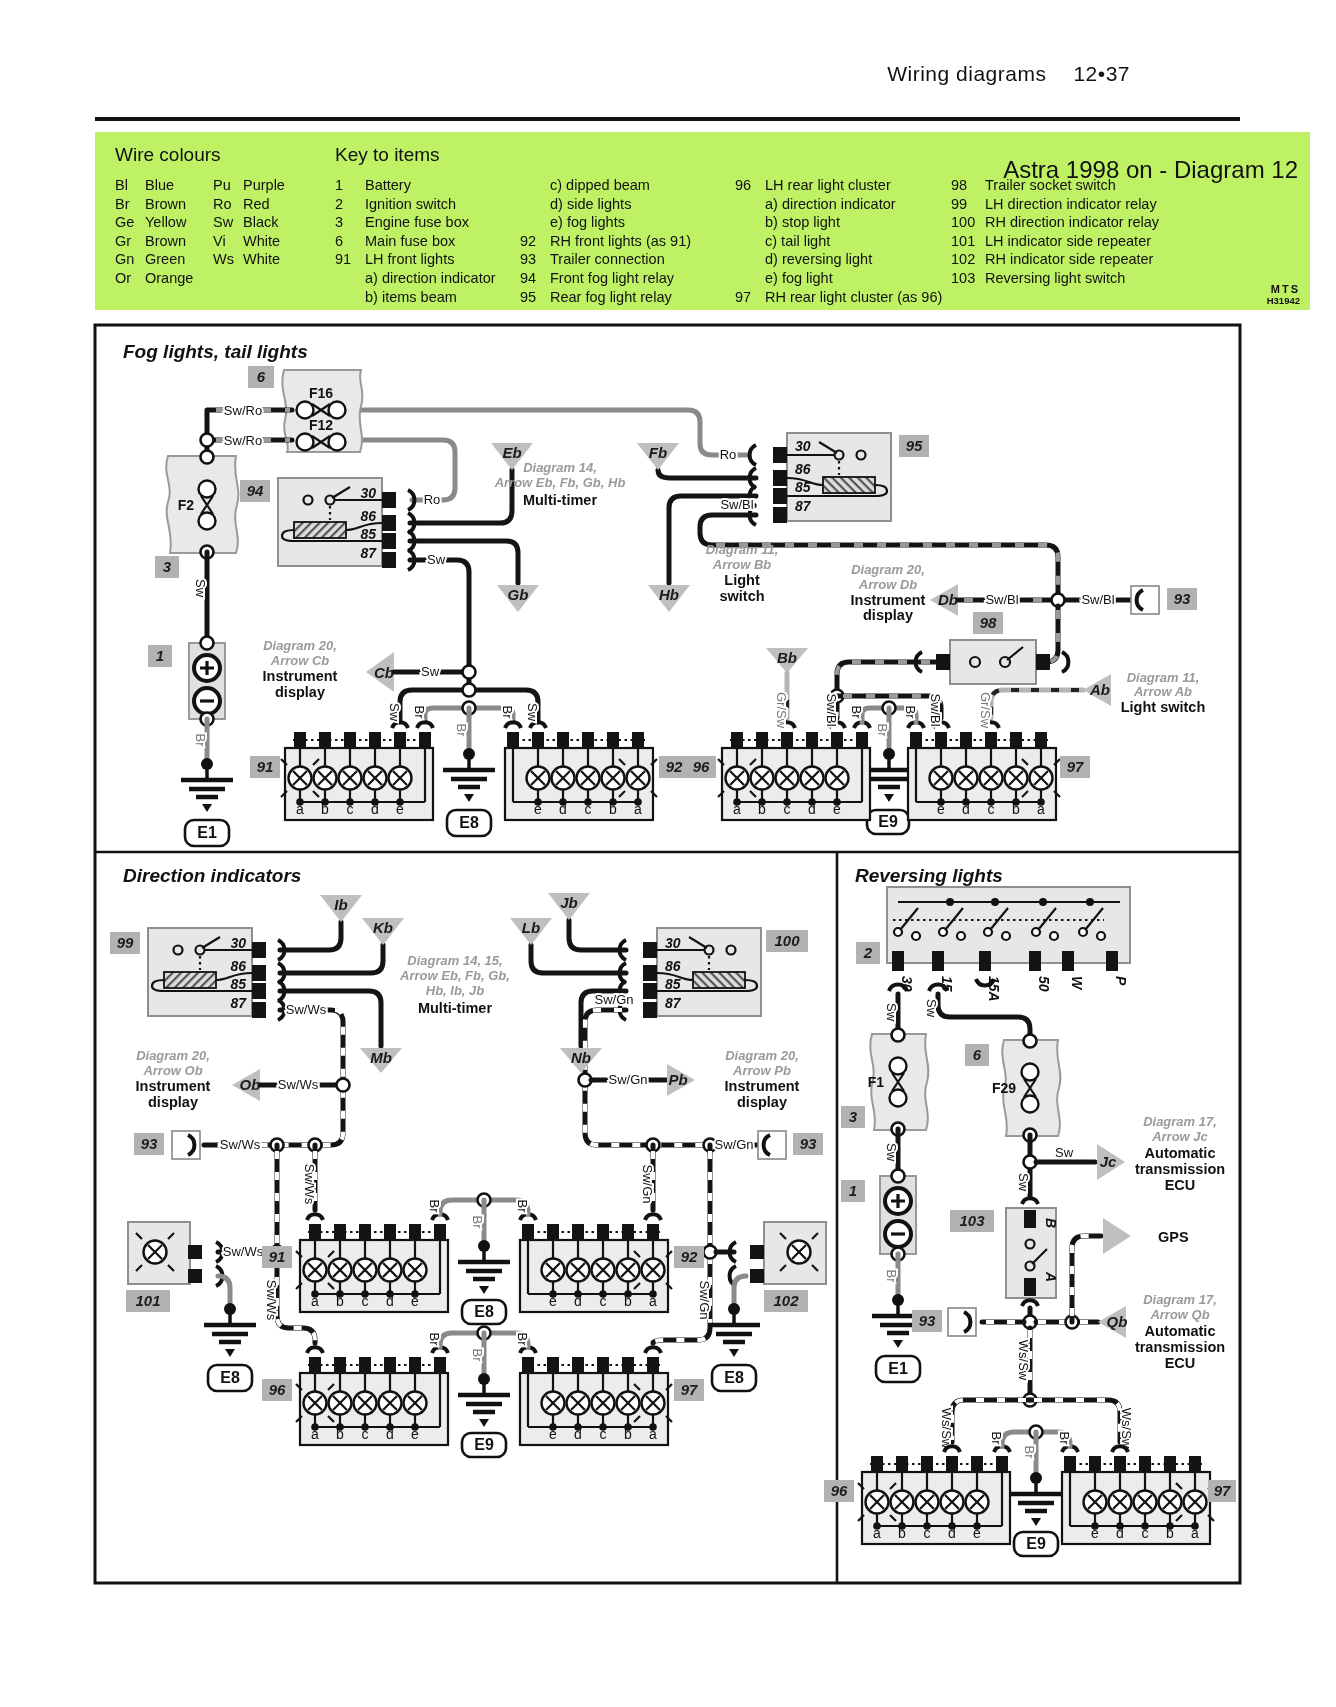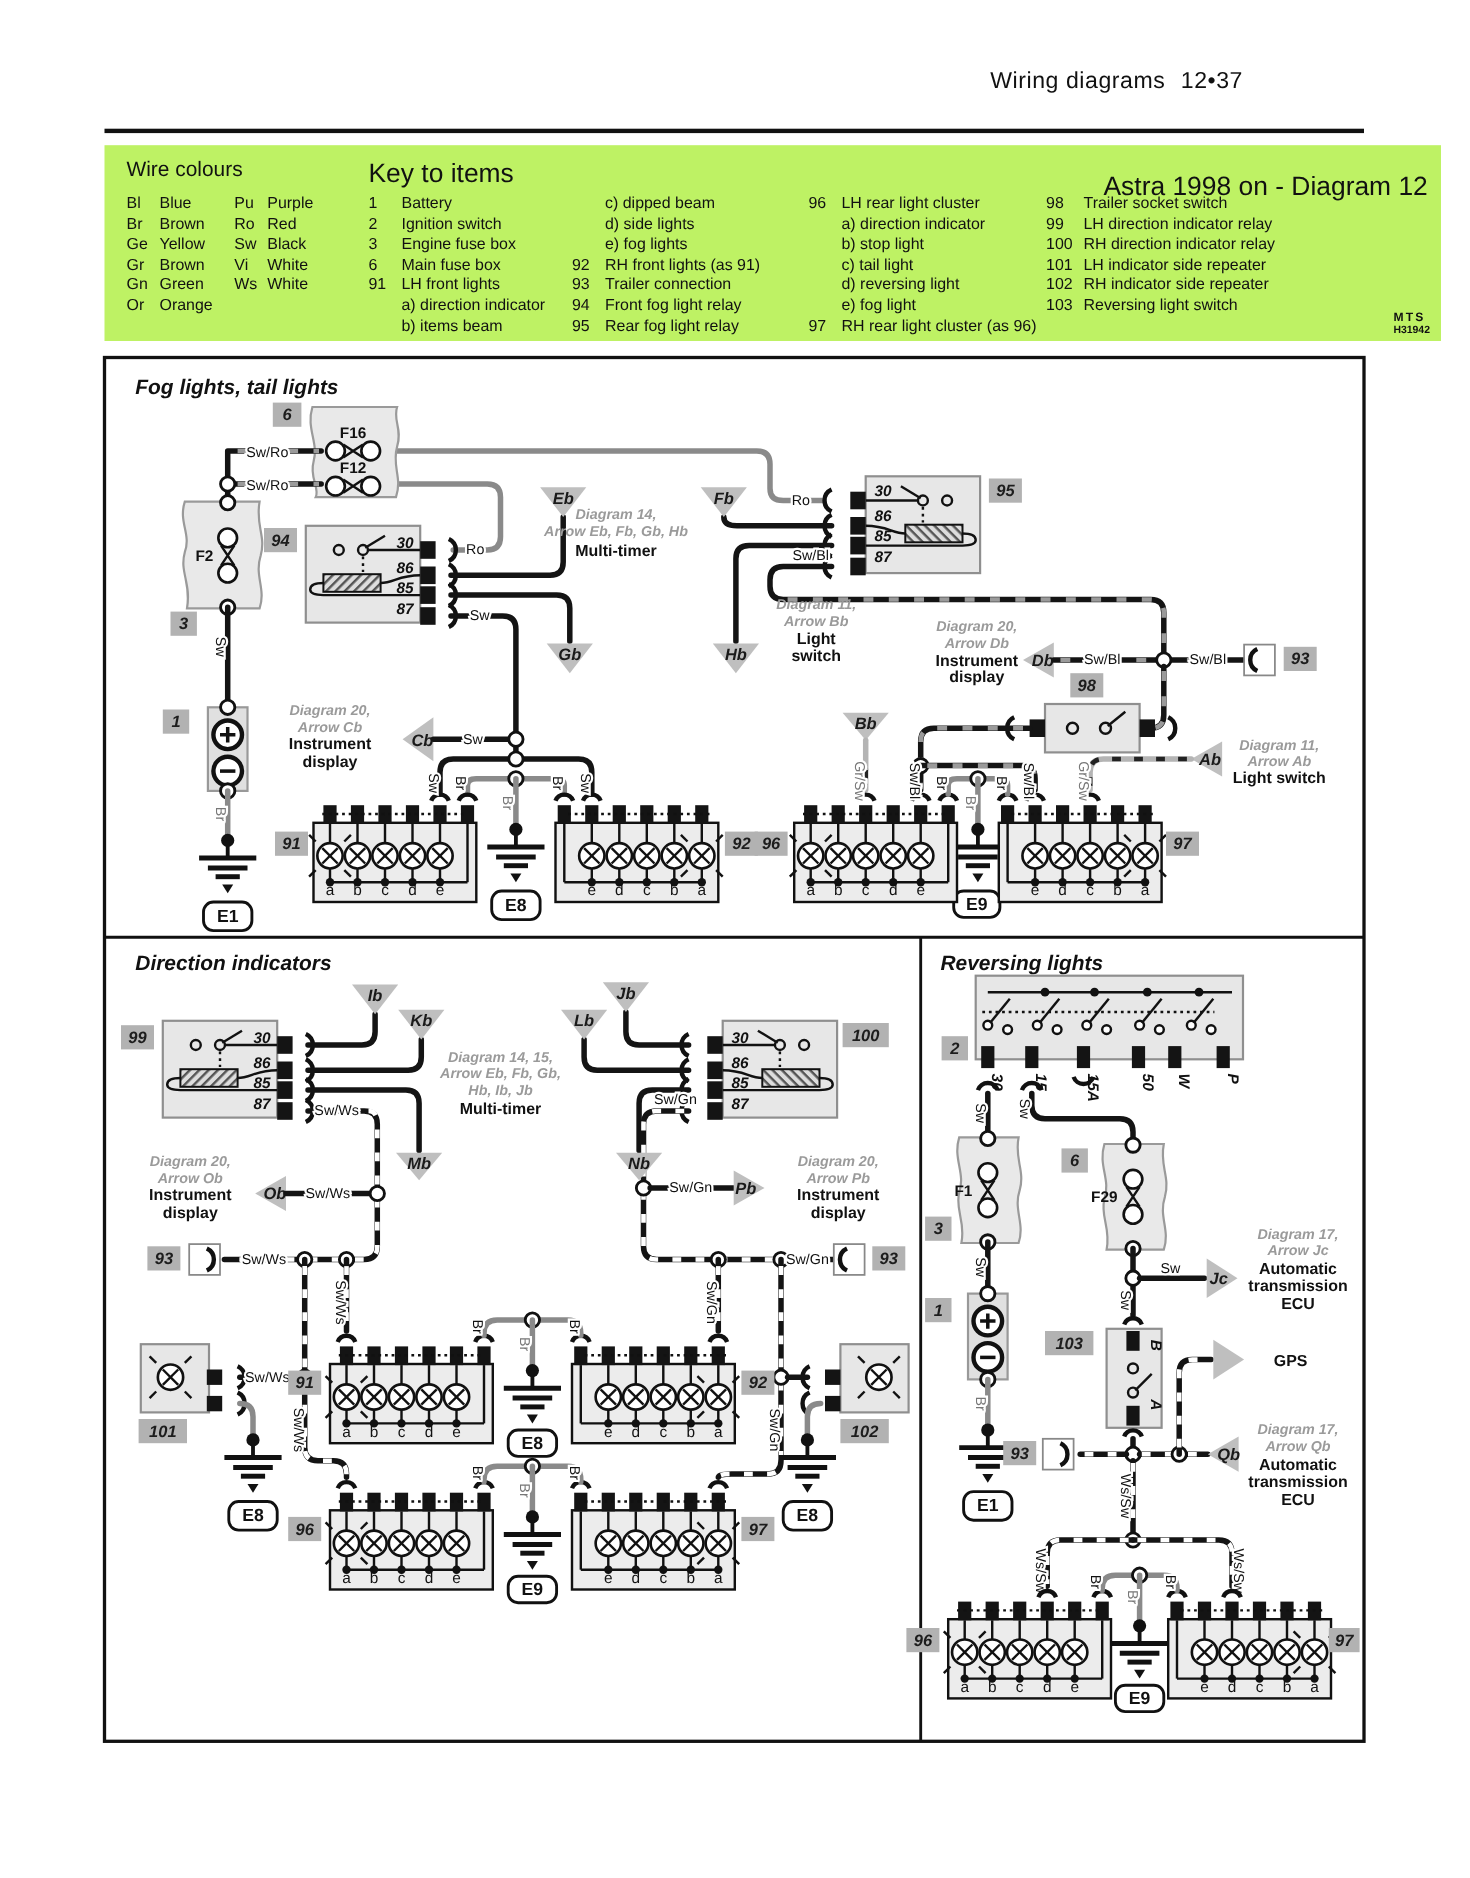--- a/index.html
+++ b/index.html
@@ -1,31 +1,31 @@
 <!DOCTYPE html>
 <html><head>
 <meta charset="utf-8">
 <style>
 html,body{margin:0;padding:0;background:#fff}
 .page{position:relative;width:1336px;height:1707px;background:#fff;font-family:"Liberation Sans",sans-serif;color:#111;overflow:hidden}
 .hdr{position:absolute;top:62px;right:206px;font-size:21px;letter-spacing:.5px}
-.hdr .pn{margin-left:14px}
+.hdr .pn{margin-left:27px}
 .rule{position:absolute;left:95px;top:117px;width:1145px;height:4px;background:#111}
 .keypanel{position:absolute;left:95px;top:132px;width:1215px;height:178px;background:#bef264}
 .kt1{position:absolute;left:20px;top:12px;font-size:19px}
-.kt2{position:absolute;left:240px;top:12px;font-size:24px}
+.kt2{position:absolute;left:240px;top:12px;font-size:19px}
 .ccol{position:absolute;top:44px;font-size:14.5px;line-height:18.6px}
 .ccol.c1{left:20px}.ccol.c2{left:118px}
 .cc{display:inline-block;width:30px;font-weight:normal}
 .icol{position:absolute;top:44px;font-size:14.5px;line-height:18.6px;white-space:nowrap}
 .icol.i1{left:240px}.icol.i2{left:425px}.icol.i3{left:640px}.icol.i4{left:856px}
 .kn{display:inline-block;min-width:30px}
 .i4 .kn{min-width:34px}
 .ktitle{position:absolute;right:12px;top:24px;font-size:24px;font-weight:normal}
-.mts{position:absolute;right:10px;bottom:4px;text-align:left;font-size:11px;font-weight:bold;letter-spacing:2px;line-height:11px}
+.mts{position:absolute;right:10px;bottom:4px;text-align:right;font-size:11px;font-weight:bold;letter-spacing:2px;line-height:11px}
 .mts .code{font-size:9.5px;letter-spacing:0}
 svg{position:absolute;left:0;top:0}
 .w{fill:none;stroke:#141414;stroke-width:5;stroke-linecap:round;stroke-linejoin:round}
 .wg{fill:none;stroke:#8a8a8a;stroke-width:5;stroke-linecap:round;stroke-linejoin:round}
 .wl{fill:none;stroke:#b4b4b4;stroke-width:5;stroke-linecap:round;stroke-linejoin:round}
 .ovg{fill:none;stroke:#9a9a9a;stroke-width:4.2;stroke-dasharray:9 14}
 .ovw{fill:none;stroke:#fff;stroke-width:4.2;stroke-dasharray:8 13}
 .ovk{fill:none;stroke:#222;stroke-width:4.2;stroke-dasharray:8 12}
 .thin{fill:none;stroke:#111;stroke-width:2.2}
 .dot3{stroke-dasharray:2.5 3.5}

